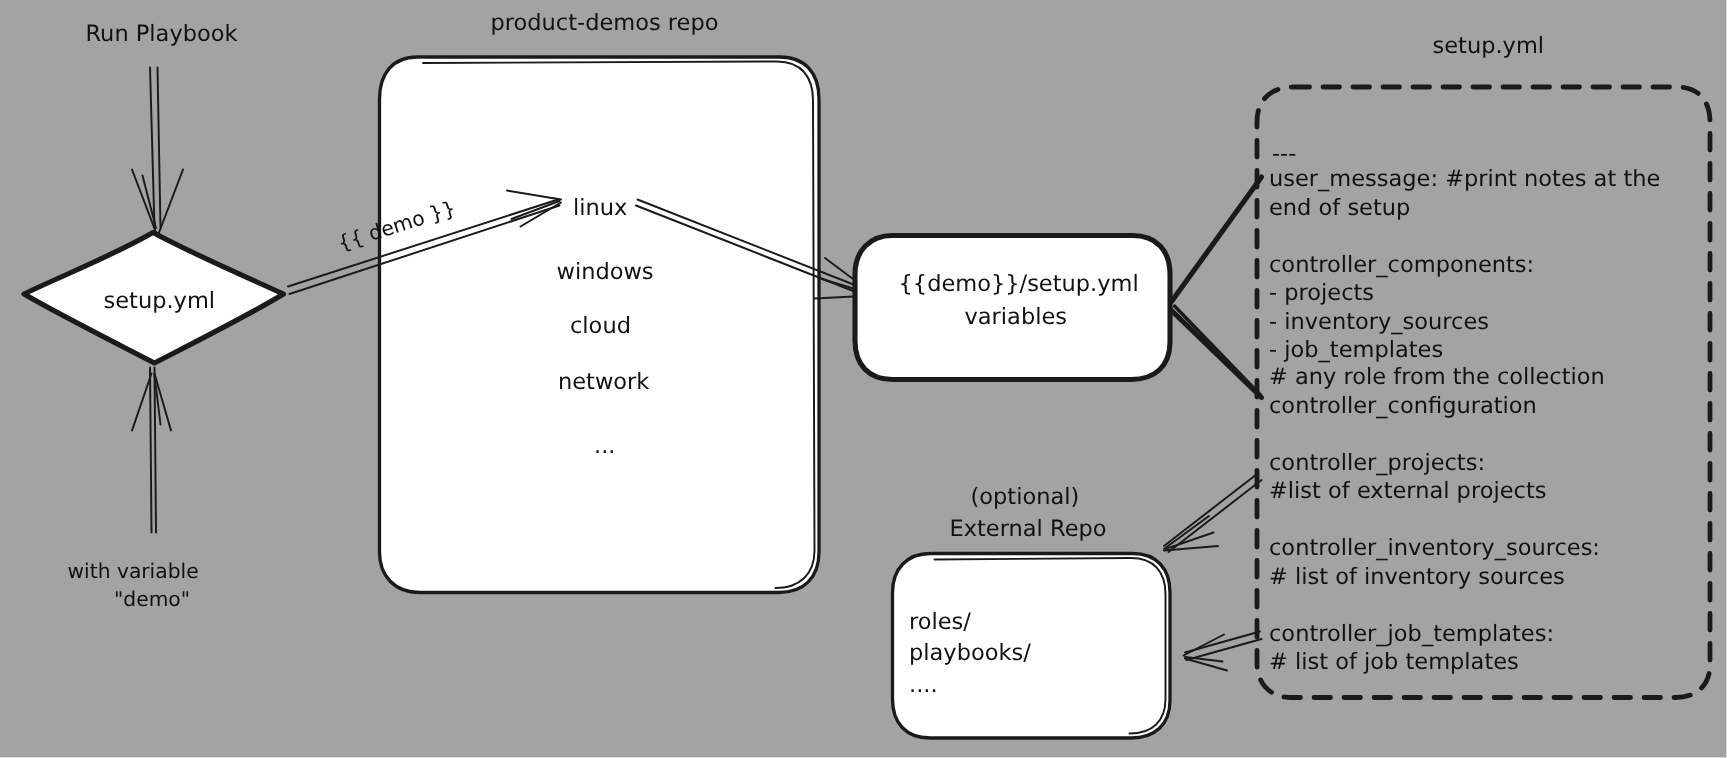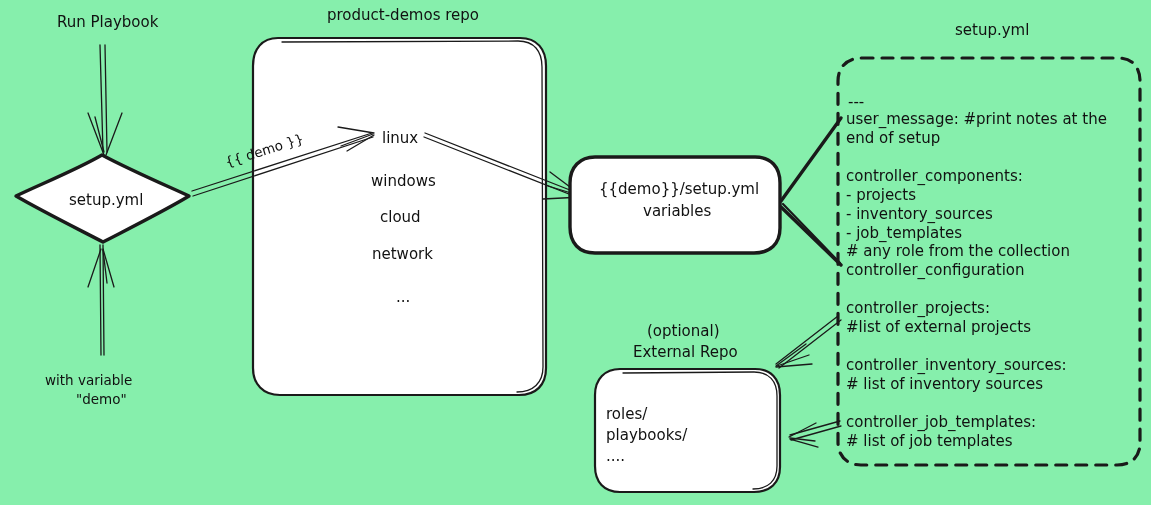--- a/index.html
+++ b/index.html
@@ -8,21 +8,21 @@
     padding: 0;
     background: #ffffff;
   }
   body {
     font-family: "DejaVu Sans", sans-serif;
   }
   #canvas {
     position: relative;
     width: 1151px;
     height: 505px;
-    background: #86efac;
+    background: #a3a3a3;
     overflow: hidden;
   }
   #art {
     position: absolute;
     left: 0;
     top: 0;
     width: 1151px;
     height: 505px;
   }
   .hand {

